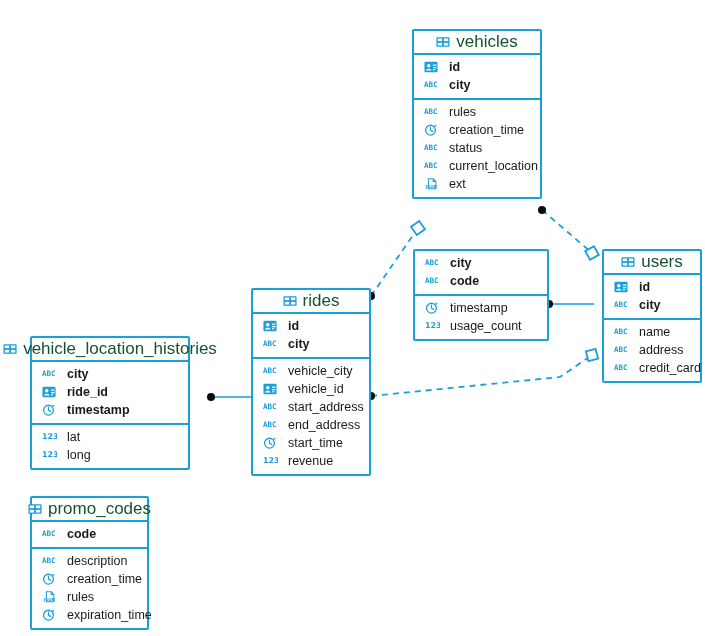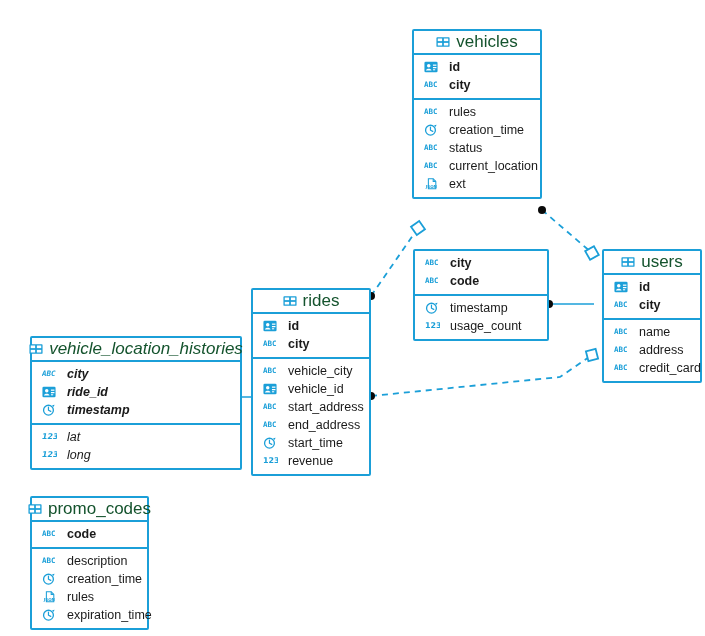--- a/index.html
+++ b/index.html
@@ -346,21 +346,21 @@
           <div class="field">
             <span class="ico">
               <svg viewBox="0 0 18 12" width="15" height="12">
                 <text x="0" y="9.6" font-family="DejaVu Sans, sans-serif" font-size="9.5" font-weight="bold" fill="#1b9fd8">123</text>
               </svg>
             </span>
             <span>revenue</span>
           </div>
         </div>
       </div>
-      <div class="table-box" style="left: 30px; top: 336px; width: 212px; font-style: italic;">
+      <div class="table-box" style="left: 30px; top: 336px; width: 160px;">
         <div class="tbl-header">
           <span class="ico">
             <svg viewBox="0 0 16 16" width="14" height="14">
               <rect x="0.5" y="2.5" width="15" height="11" rx="1" fill="#1b9fd8"></rect>
               <rect x="2" y="4" width="5" height="3" fill="#ffffff"></rect>
               <rect x="9" y="4" width="5" height="3" fill="#ffffff"></rect>
               <rect x="2" y="9" width="5" height="3" fill="#ffffff"></rect>
               <rect x="9" y="9" width="5" height="3" fill="#ffffff"></rect>
             </svg>
           </span>

